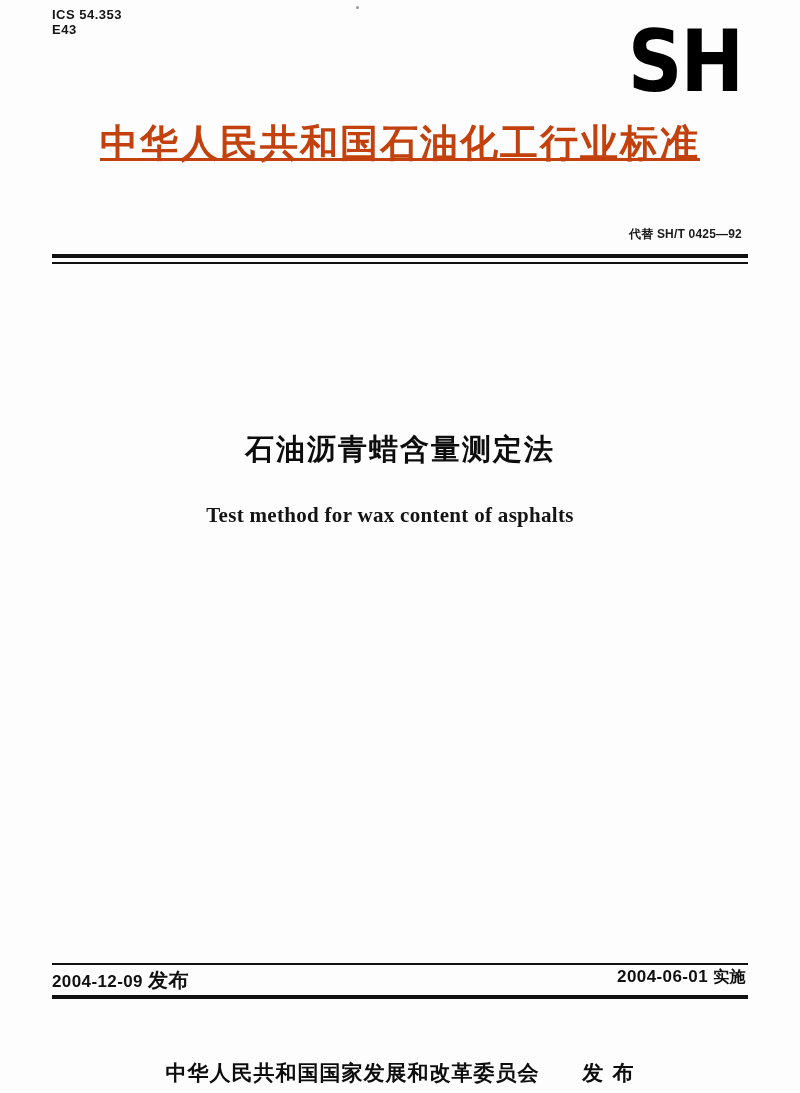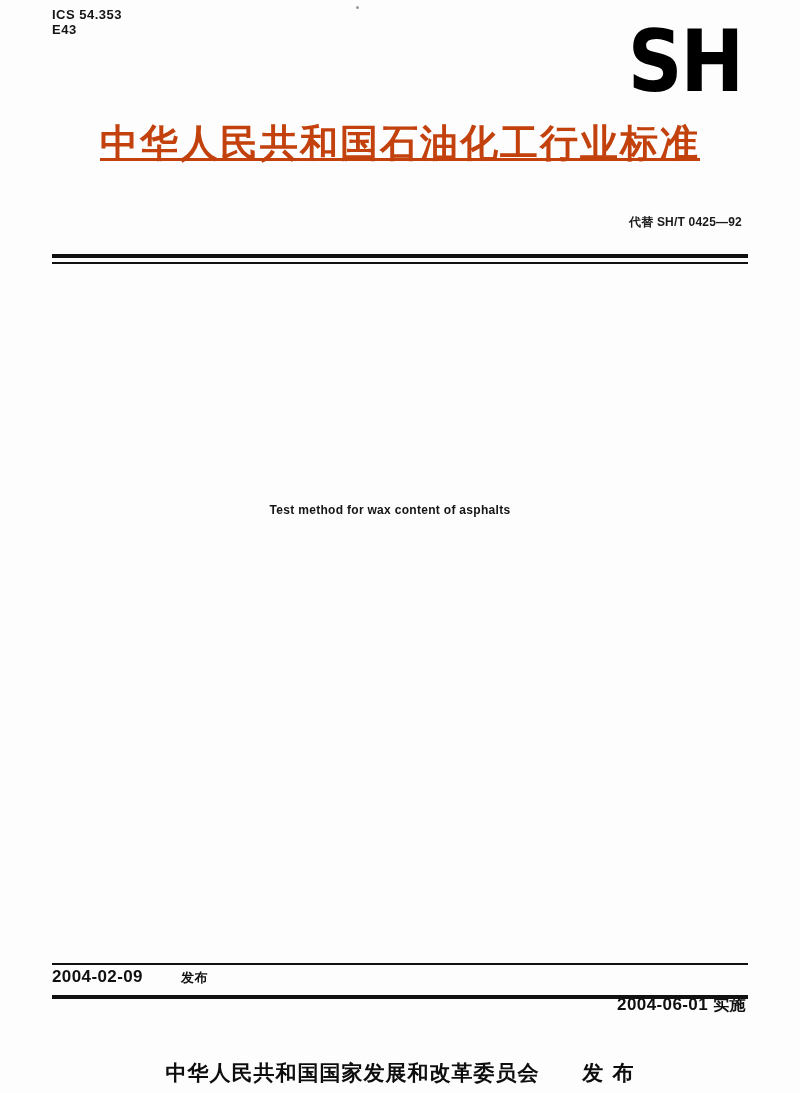--- a/index.html
+++ b/index.html
@@ -93,21 +93,21 @@
     font-family: "Liberation Sans", sans-serif;
   }
   .std-no .primary {
     font-size: 21px;
     font-weight: 700;
     letter-spacing: 0.5px;
     color: #101010;
     white-space: nowrap;
   }
   .std-no .replaces {
-    margin-top: 6px;
+    margin-top: 18px;
     font-size: 12px;
     font-weight: 700;
     letter-spacing: 0.2px;
     color: #1a1a1a;
     white-space: nowrap;
   }
 
   
   .rule {
     position: absolute;
@@ -150,52 +150,51 @@
     font-weight: 700;
     letter-spacing: 2px;
     color: #0d0d0d;
   }
   .title-en {
     position: absolute;
     left: 0;
     top: 503px;
     width: 780px;
     text-align: center;
-    font-family: Liberation Sans, sans-serif;
-    font-size: 12px;
+    font-family: Liberation Serif, serif;
+    font-size: 21px;
     font-weight: 700;
     letter-spacing: 0.3px;
     color: #141414;
   }
 
   
   .date-issue {
     position: absolute;
     left: 52px;
     top: 967px;
     font-family: "Liberation Sans", sans-serif;
     font-size: 17px;
     font-weight: 700;
     letter-spacing: 0.4px;
     color: #101010;
     white-space: nowrap;
   }
-  .date-issue .cn { font-family: Liberation Mono, monospace; font-size: 13px; margin-left: 33px; }
+  .date-issue .cn { font-family: Liberation Mono, monospace; font-size: 20px; }
   .date-effective {
     position: absolute;
     right: 54px;
     top: 967px;
     font-family: "Liberation Sans", sans-serif;
     font-size: 17px;
     font-weight: 700;
     letter-spacing: 0.4px;
     color: #101010;
     white-space: nowrap;
     text-align: right;
-    margin-top: 28px;
   }
   .date-effective .cn { font-family: "DejaVu Sans", sans-serif; font-size: 16px; }
 
   
   .publisher {
     position: absolute;
     left: 0;
     top: 1040px;
     width: 800px;
     text-align: center;
@@ -236,26 +235,27 @@
   <div class="main-heading">中华人民共和国石油化工行业标准</div>
 
 
   <div class="std-no">
     <div class="replaces">代替 SH/T 0425—92</div>
   </div>
 
   <div class="rule rule-top-thick"></div>
   <div class="rule rule-top-thin"></div>
 
+  <div class="title-cn">石油沥青蜡含量测定法</div>
   <div class="title-en">Test method for wax content of asphalts</div>
 
   <div class="rule rule-bottom-thin"></div>
 
   <div class="date-issue">
-    <span>2004-02-09</span>
+    <span>2004-12-09</span>
     <span class="cn">发布</span>
   </div>
 
   <div class="date-effective">
     <span>2004-06-01</span>
     <span class="cn">实施</span>
   </div>
 
   <div class="rule rule-bottom-thick"></div>
 

